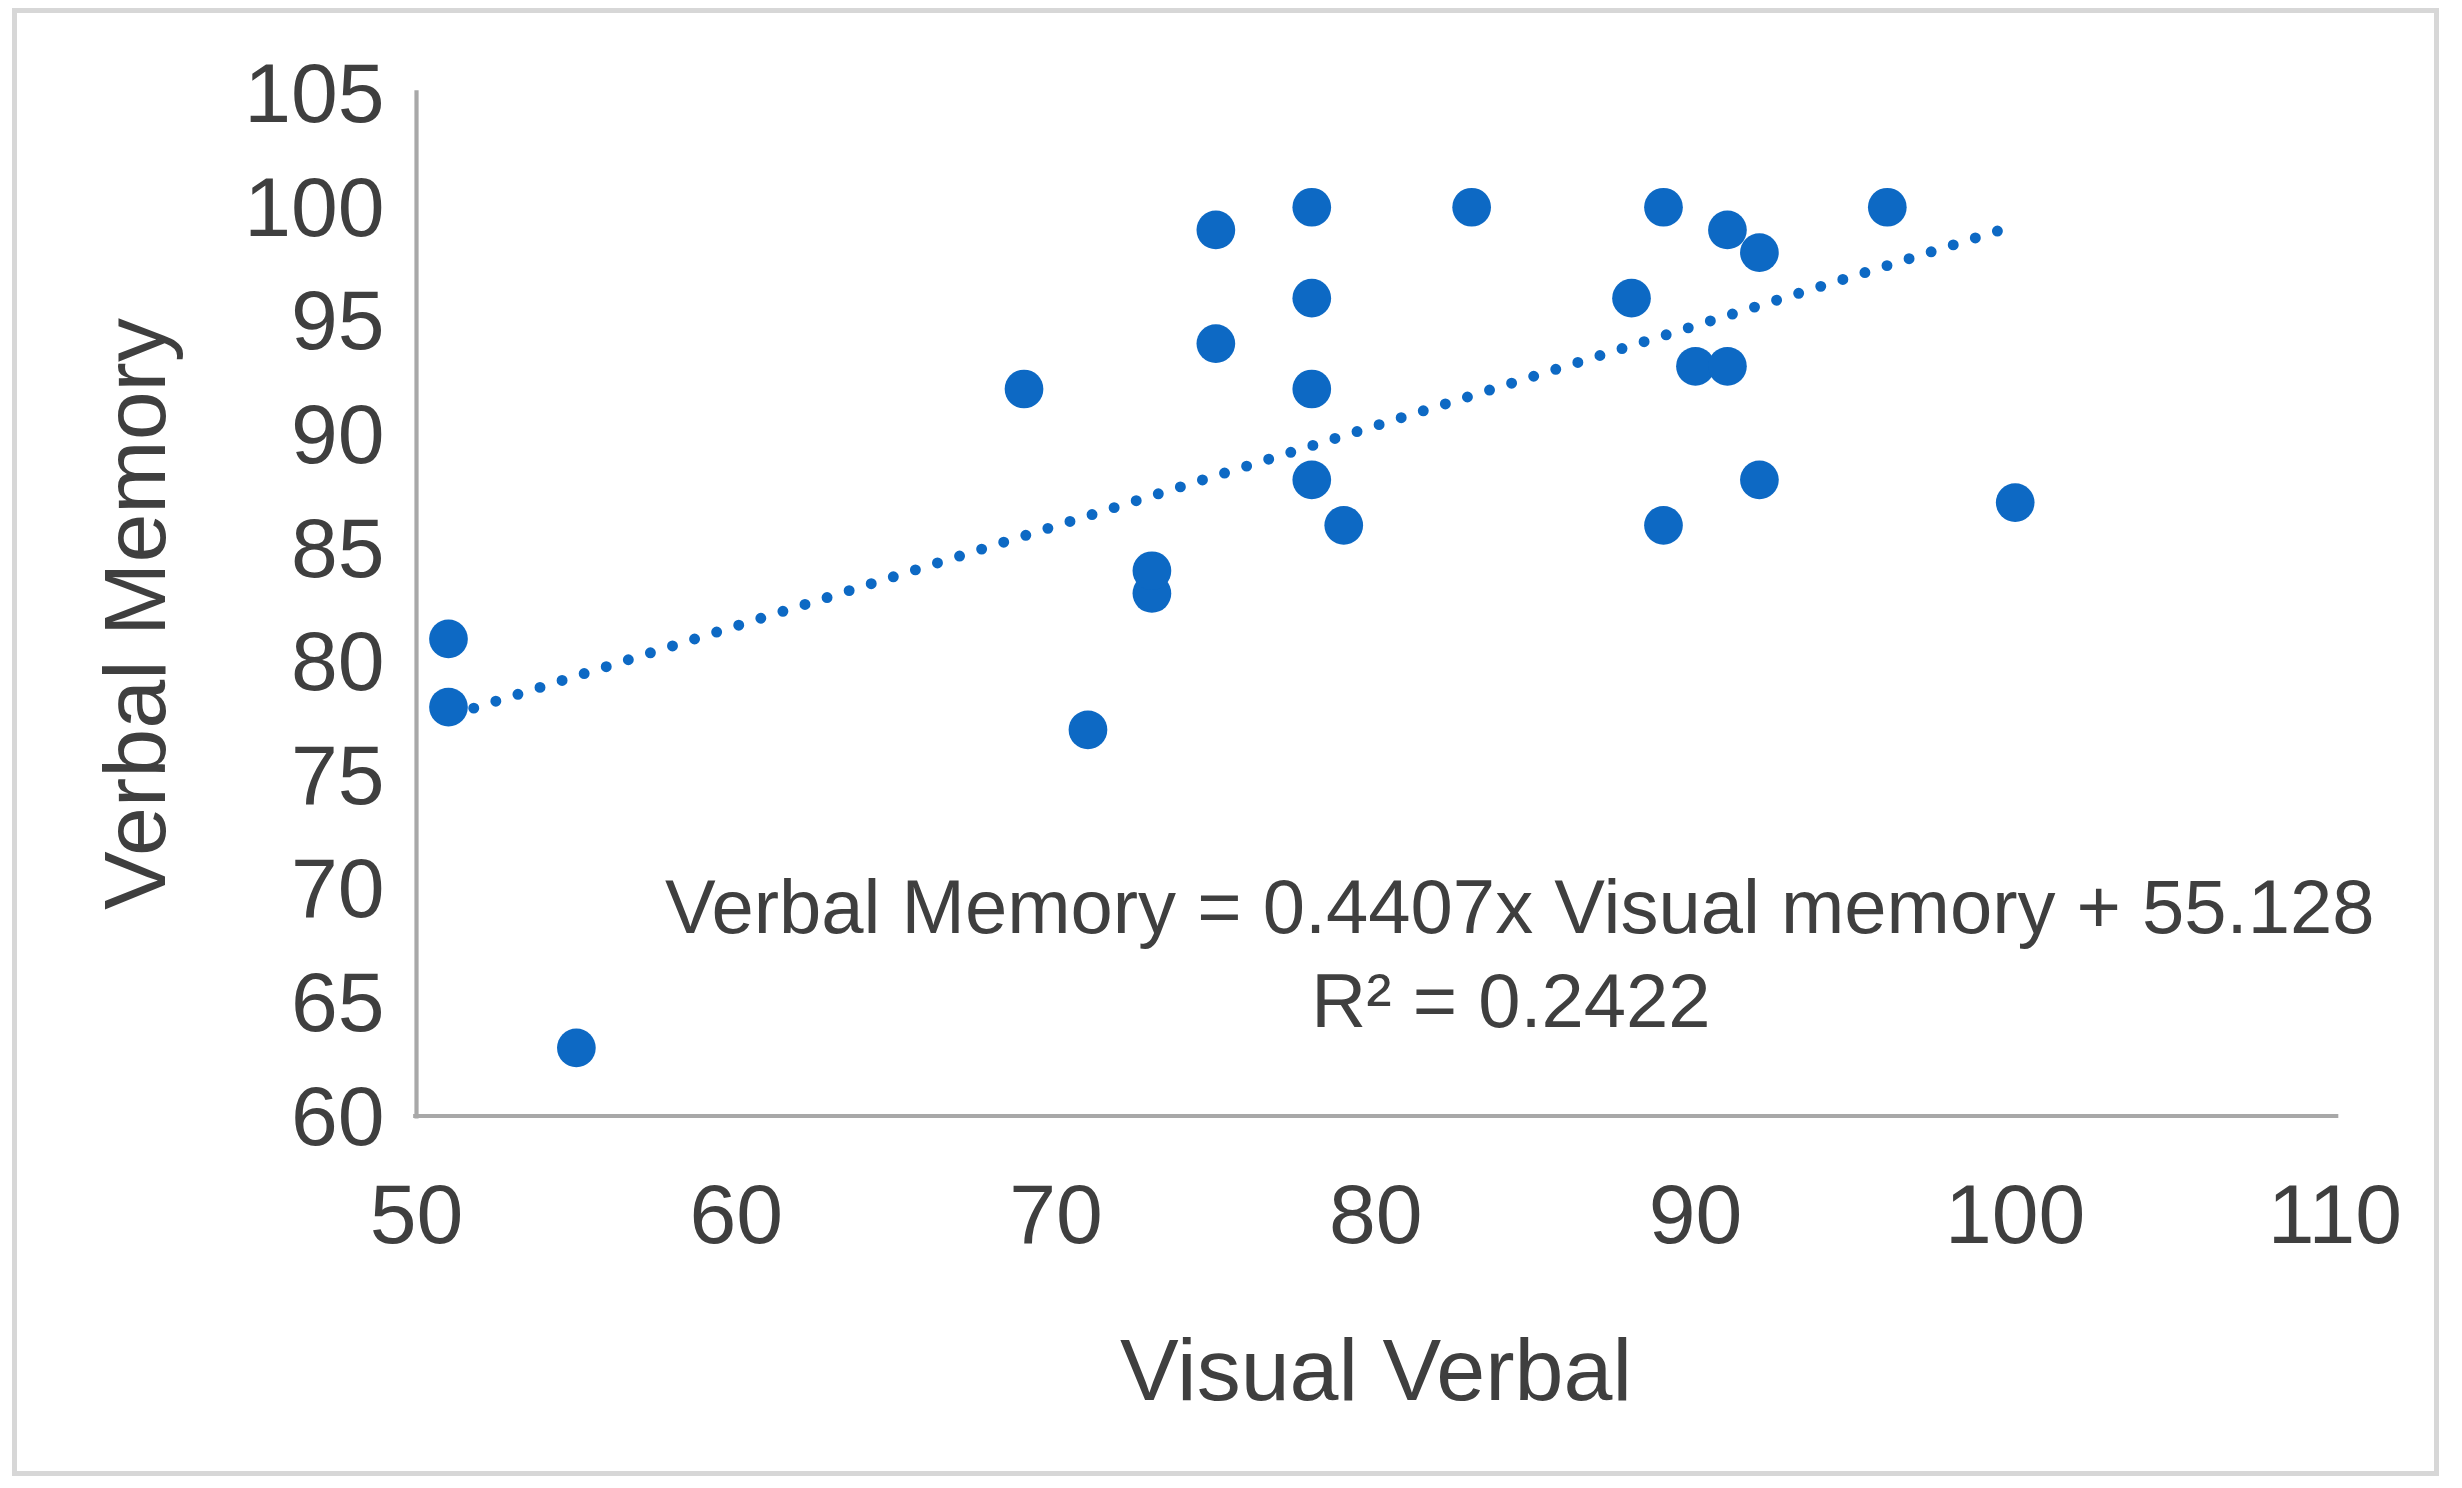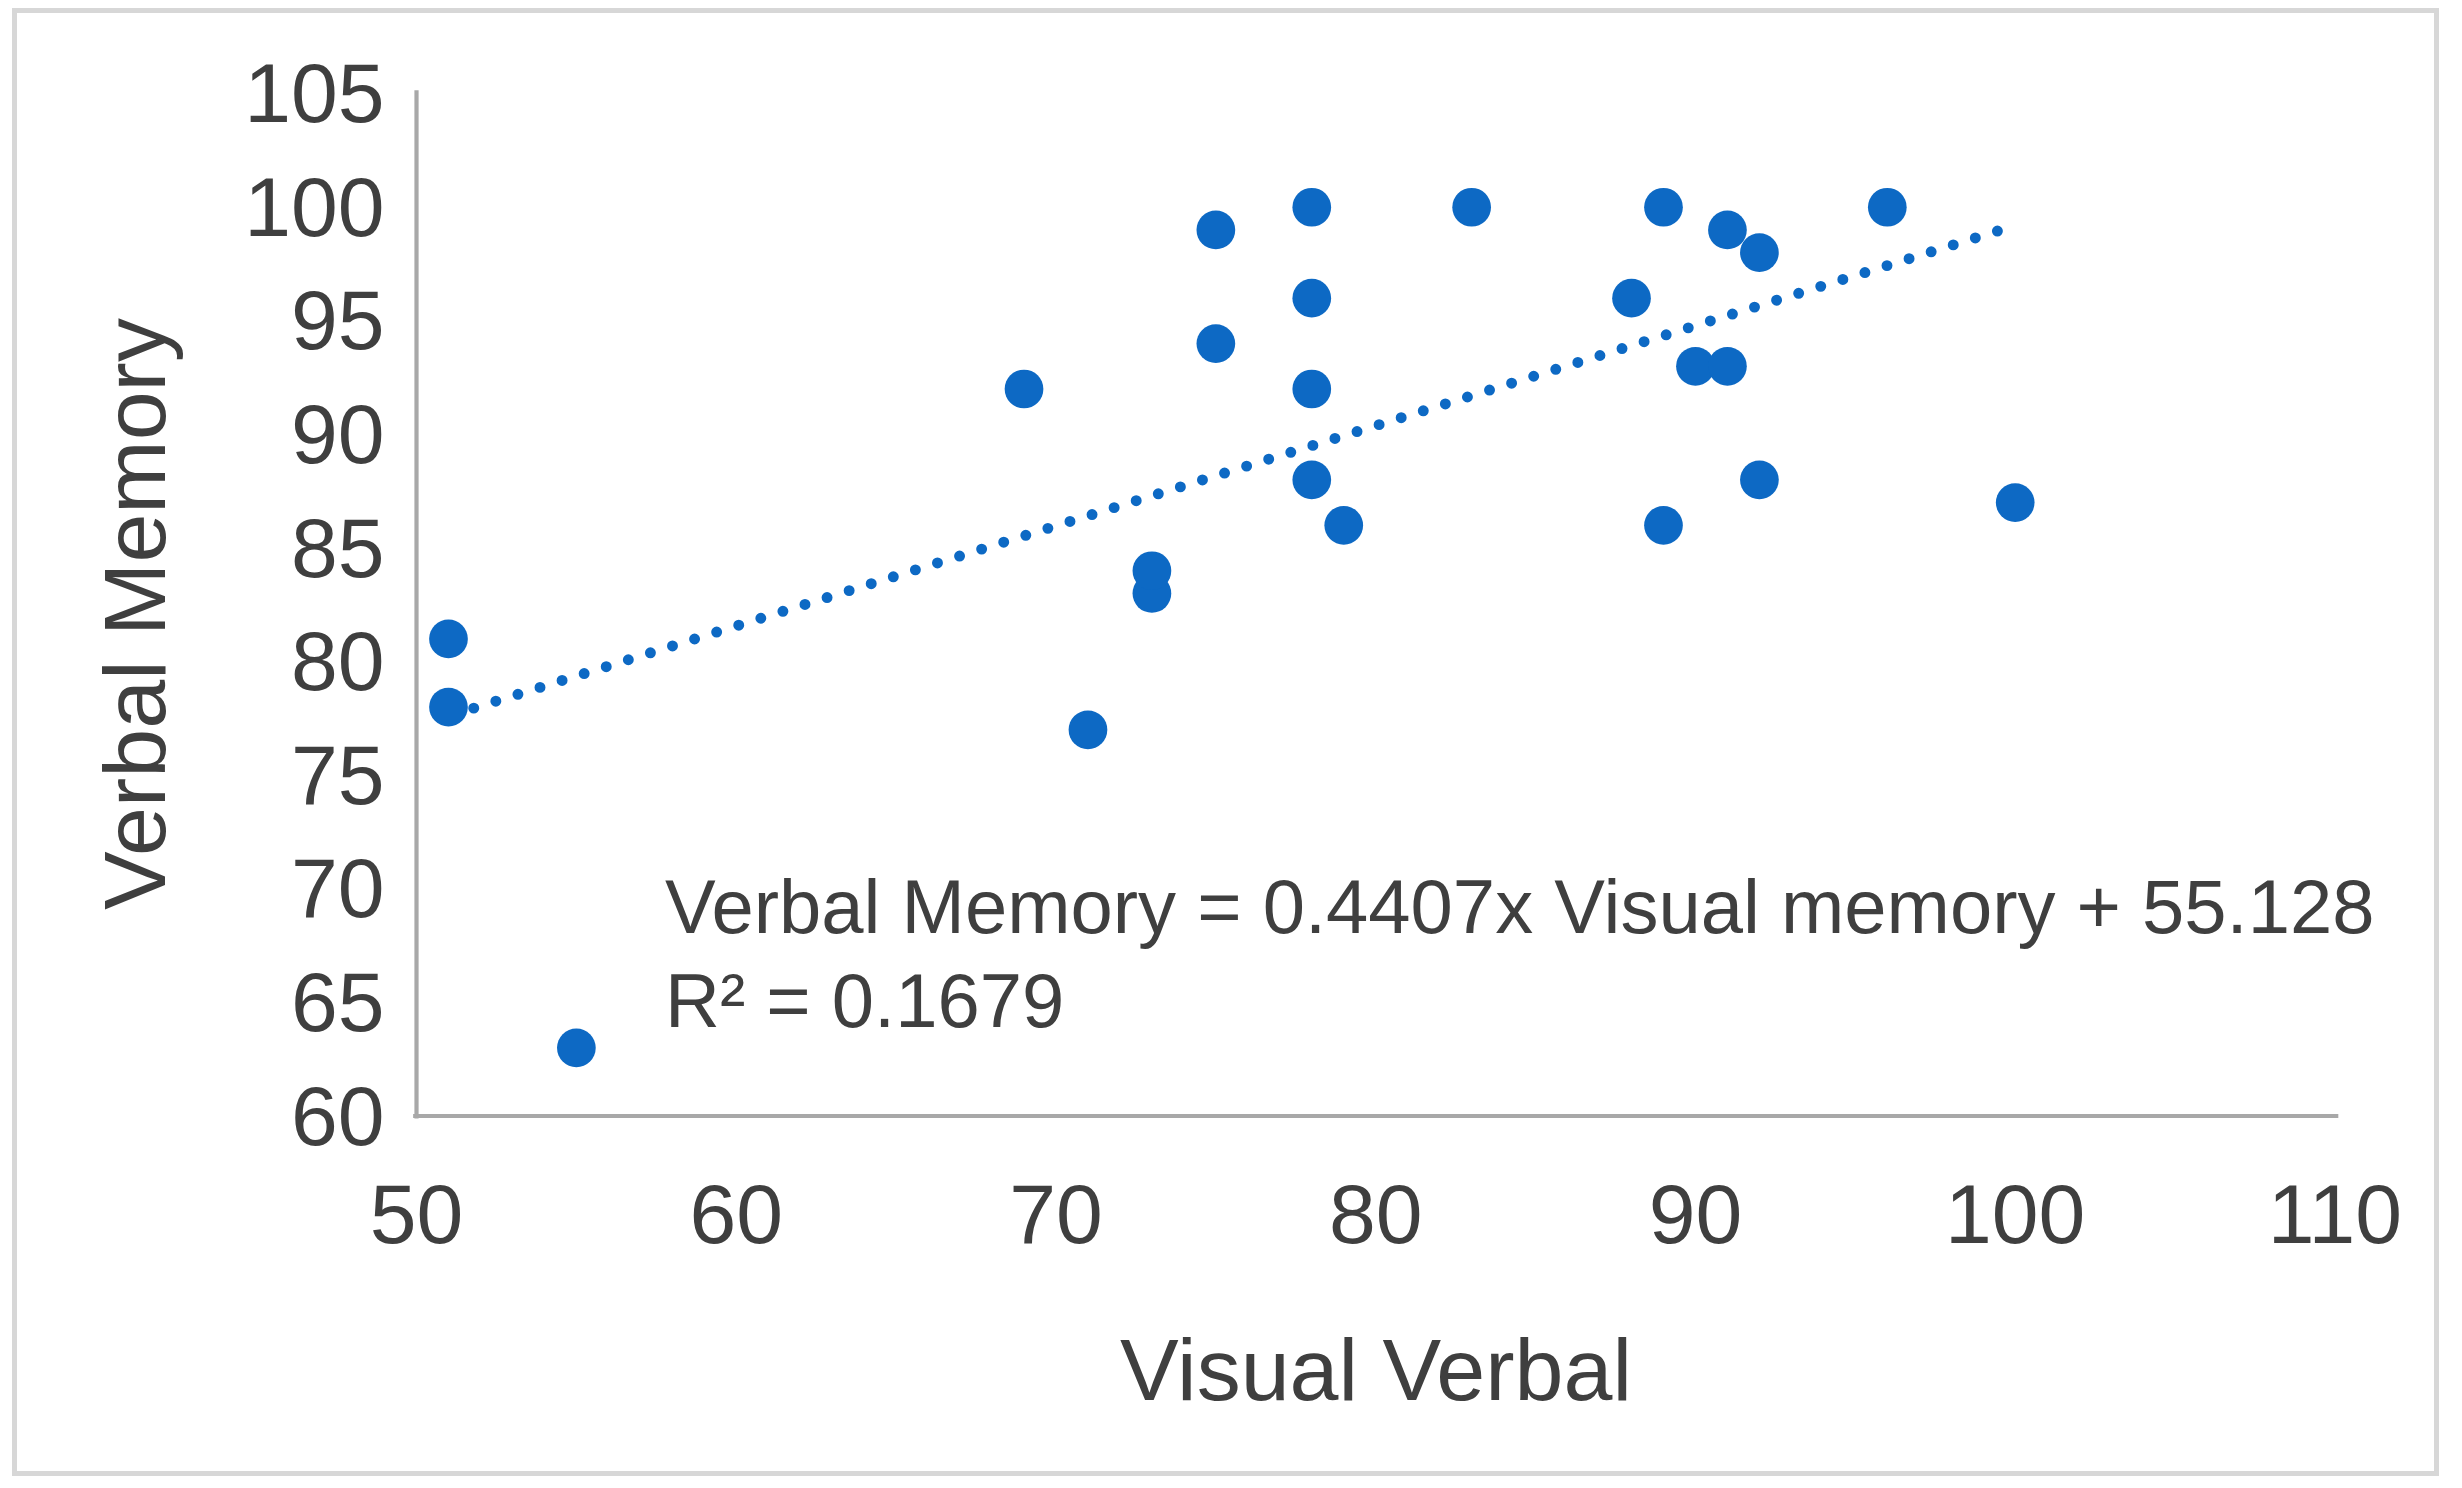--- a/index.html
+++ b/index.html
@@ -23,21 +23,21 @@
   .tick-label {
     font-family: "Liberation Sans", sans-serif;
     font-size: 100px;
     fill: #3f3f3f;
   }
   #equation-block {
     position: absolute;
     left: 665px;
     top: 860px;
     width: 1692px;
-    text-align: left;
+    text-align: center;
     color: #3f3f3f;
     font-size: 76px;
     line-height: 94px;
     white-space: nowrap;
   }
   #y-axis-title {
     position: absolute;
     left: 135px; top: 614px;
     transform: translate(-50%, -50%) rotate(-90deg);
     color: #3f3f3f;
@@ -110,19 +110,19 @@
         <circle cx="2053" cy="273" r="23" fill="#0d69c4"></circle>
         <circle cx="2091" cy="570" r="23" fill="#0d69c4"></circle>
         <circle cx="2091" cy="300" r="23" fill="#0d69c4"></circle>
         <circle cx="2243" cy="246" r="23" fill="#0d69c4"></circle>
         <circle cx="2395" cy="597" r="23" fill="#0d69c4"></circle>
       </g>
   </svg>
 
   <div id="equation-block">
     <div>Verbal Memory = 0.4407x Visual memory + 55.128</div>
-    <div>R² = 0.1679</div>
+    <div>R² = 0.2422</div>
   </div>
 
   <div id="y-axis-title">Verbal Memory</div>
   <div id="x-axis-title">Visual Verbal</div>
 </div>
 
 
 </body></html>

